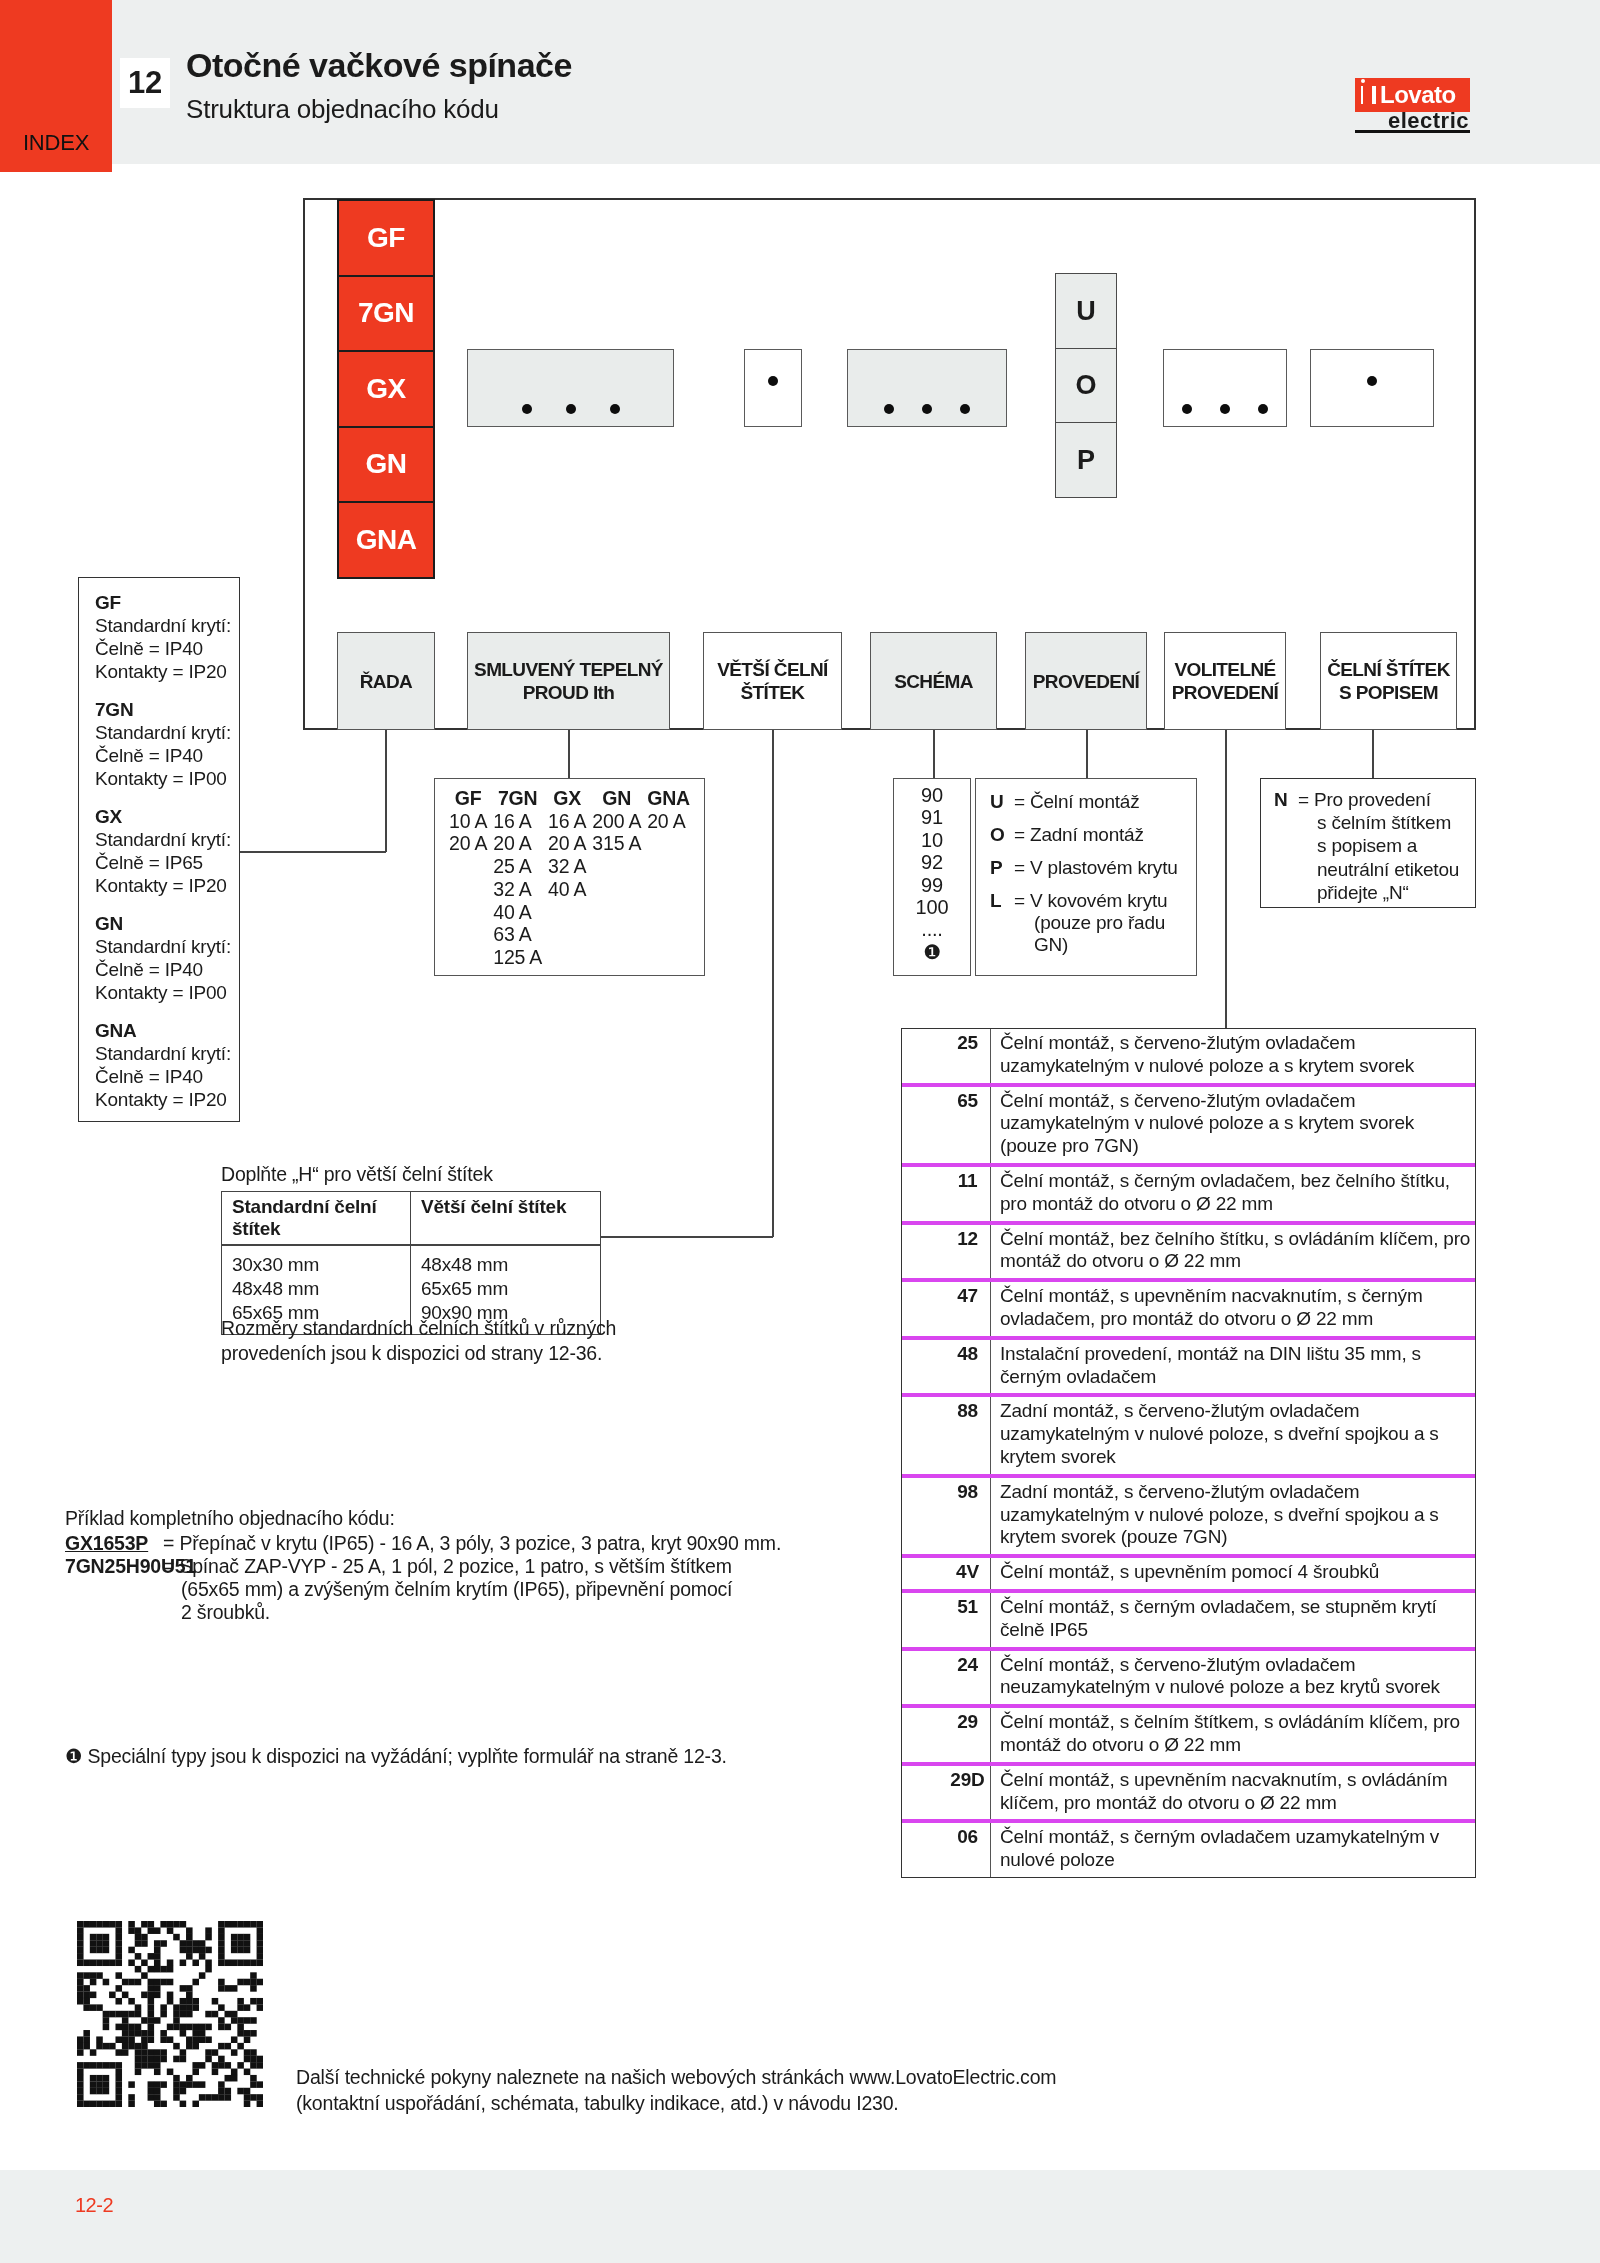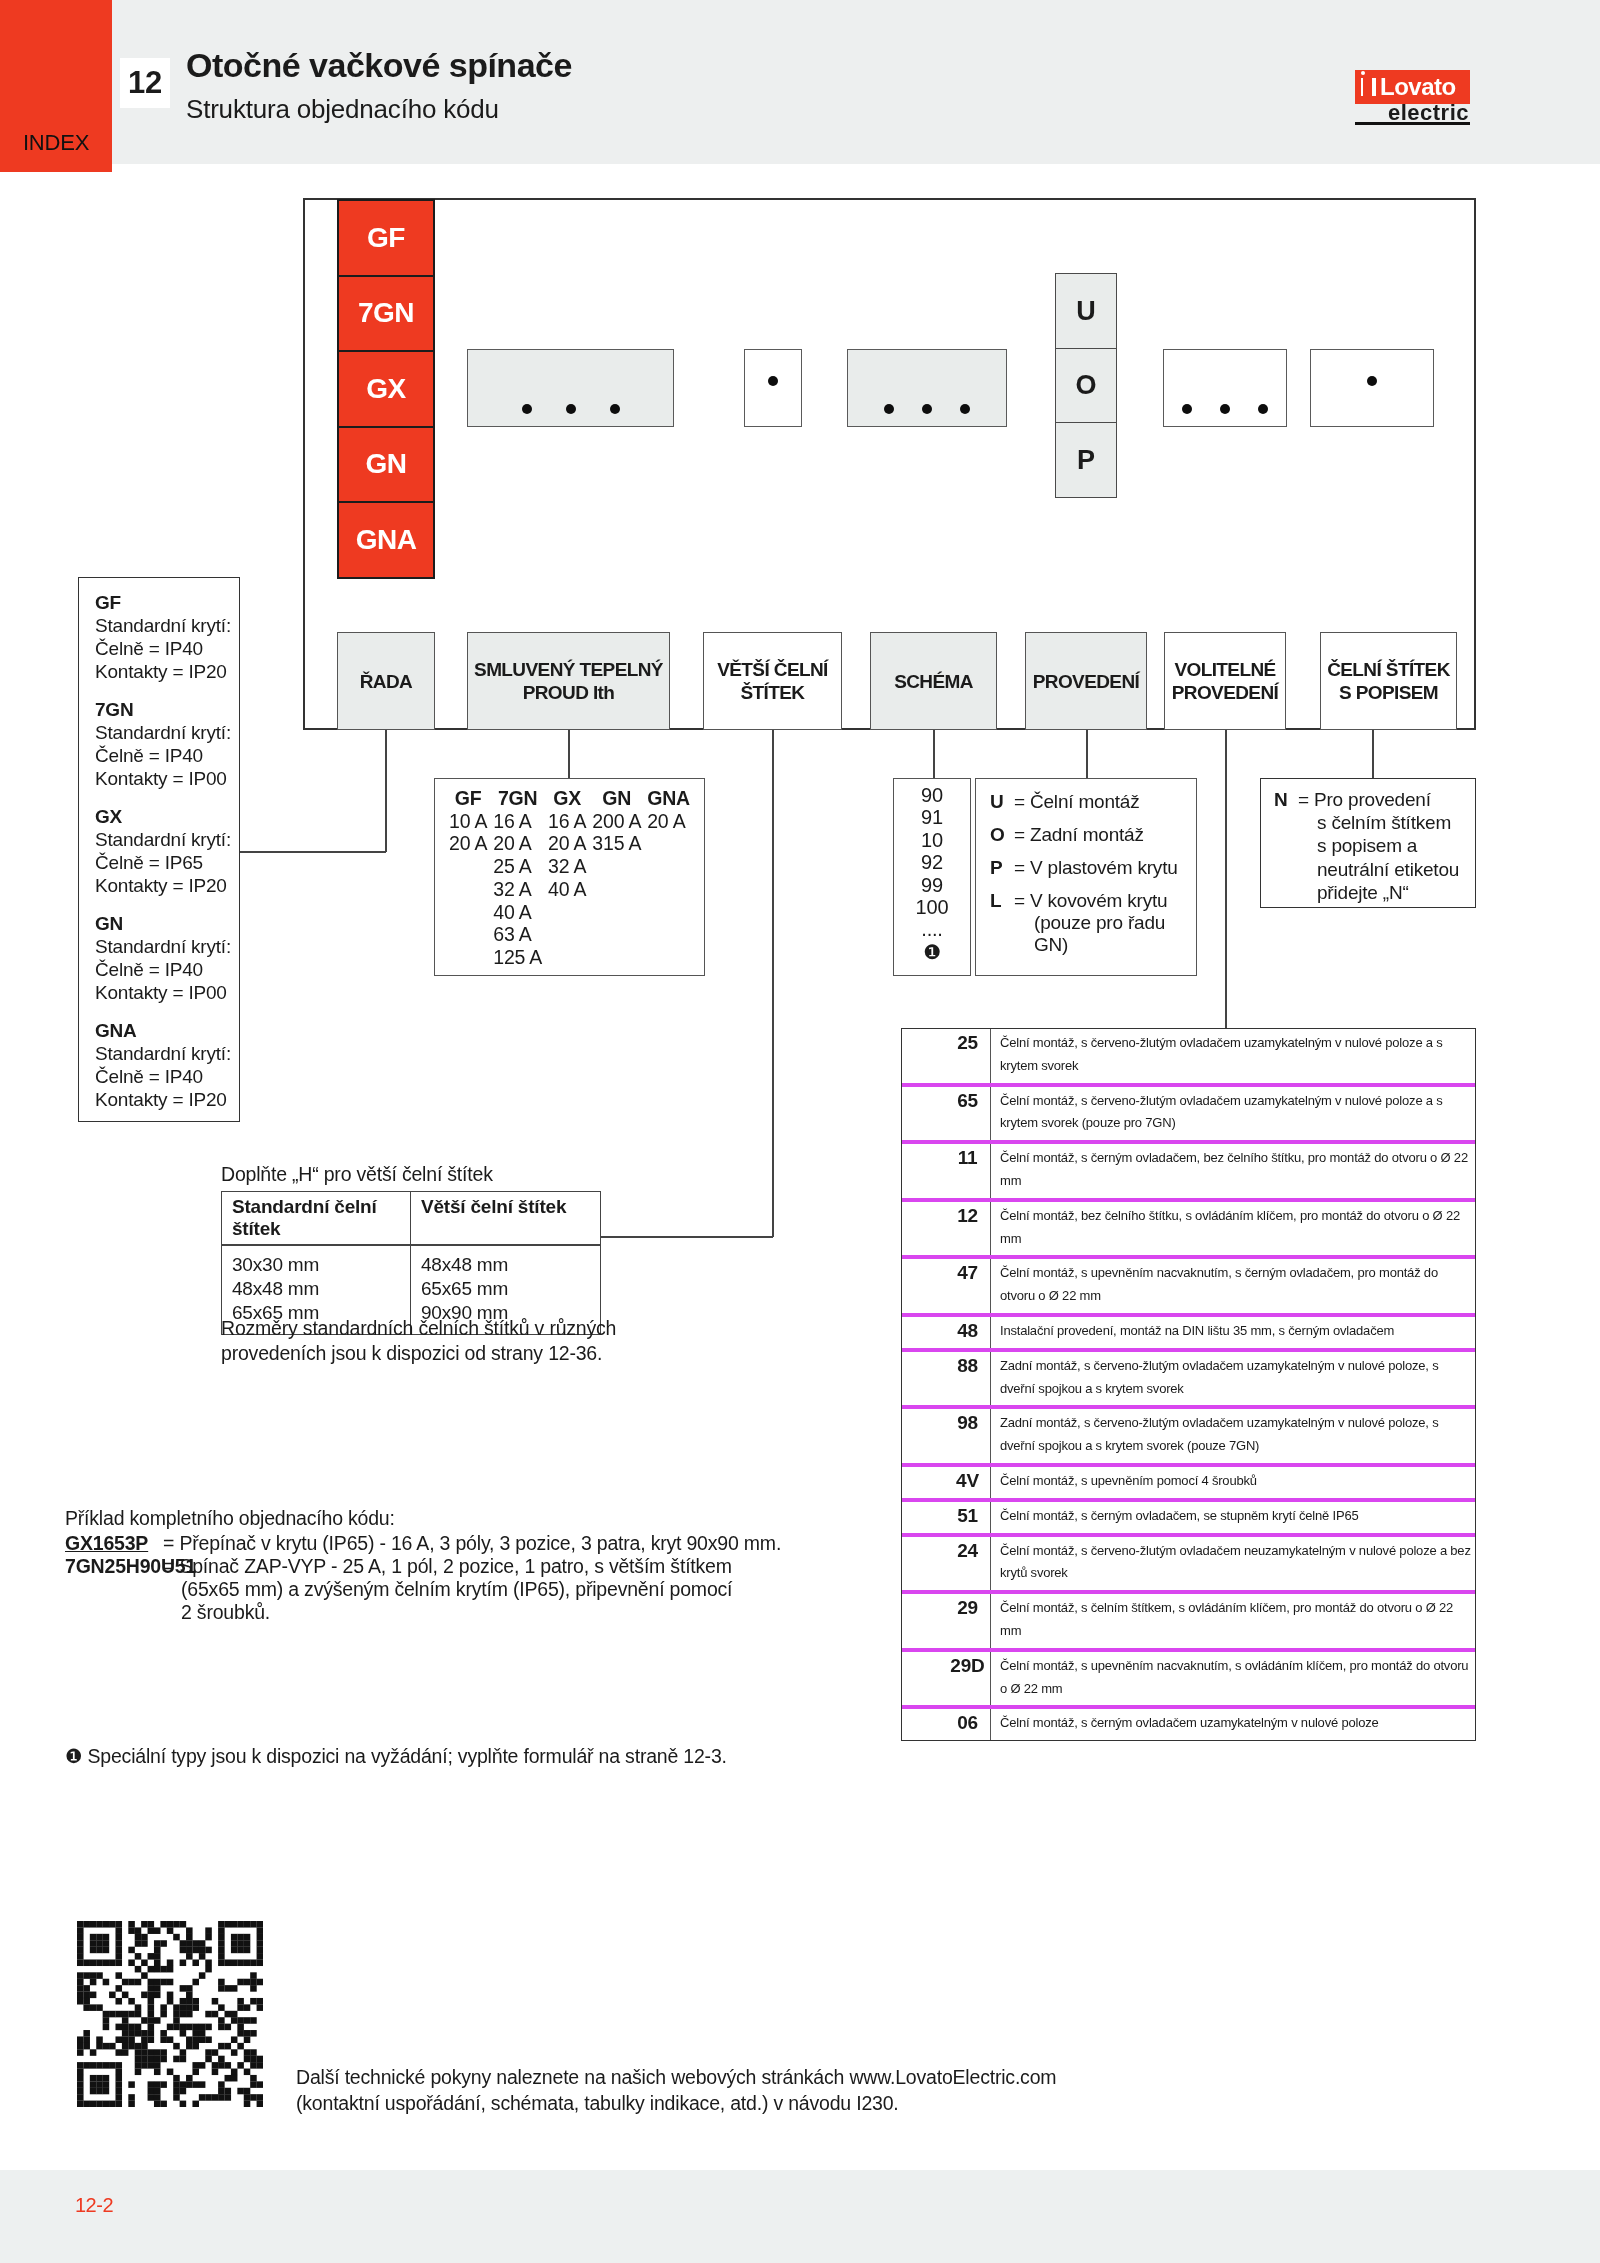--- a/index.html
+++ b/index.html
@@ -16,21 +16,21 @@
 
   
   .header-bar{left:0;top:0;width:1600px;height:164px;background:var(--header-bg);}
   .index-block{left:0;top:0;width:112px;height:172px;background:var(--accent);}
   .num-box{left:120px;top:58px;width:50px;height:50px;background:#fff;
            display:flex;align-items:center;justify-content:center;
            font-size:31px;font-weight:bold;}
   .index-label{left:0;top:130px;width:112px;text-align:center;font-size:22px;color:#111;}
   .page-title{left:186px;top:46px;font-size:34px;font-weight:bold;letter-spacing:-0.5px;}
   .page-subtitle{left:186px;top:94px;font-size:26px;}
-  .logo{left:1355px;top:70px;width:115px;}
+  .logo{left:1355px;top:78px;width:115px;}
   .logo-box{background:var(--accent);color:#fff;height:34px;display:flex;align-items:center;
             padding:0 7px 0 6px;font-weight:bold;font-size:24px;letter-spacing:-0.5px;}
   .logo-mark{display:inline-block;width:9px;height:18px;border-left:2px solid #fff;
              border-right:4px solid #fff;margin-right:4px;position:relative;}
   .logo-mark::before{content:"";position:absolute;left:-2px;top:-7px;width:4px;height:4px;
              border-radius:50%;background:#fff;}
   .logo-electric{font-weight:bold;font-size:22px;text-align:right;letter-spacing:0.5px;
              border-bottom:3px solid #111;padding:0 1px 1px 0;line-height:17px;}
 
   
@@ -96,21 +96,21 @@
          padding:9px 6px 0 13px;font-size:19px;line-height:23.2px;display:flex;}
   .n-code{width:24px;font-weight:bold;flex:none;}
   .n-text{white-space:pre-line;padding-left:19px;text-indent:-19px;}
 
   
   .vtable{left:901px;top:1028px;width:575px;border:1.5px solid #333;box-sizing:border-box;background:#fff;}
   .vrow{display:flex;}
   .vrow + .vrow{border-top:4px solid #d946ef;}
   .vcode{width:46px;flex:none;display:flex;align-items:flex-start;justify-content:center;
          font-weight:bold;font-size:19px;padding-top:3px;border-right:1px solid #555;box-sizing:border-box;margin-left:43px;}
-  .vtext{flex:1;font-size:13px;line-height:22.8px;padding:3px 4px 5px 9px;}
+  .vtext{flex:1;font-size:19px;line-height:22.8px;padding:3px 4px 5px 9px;}
 
   
   .htable-title{left:221px;top:1163px;font-size:19.5px;}
   .htable{left:221px;top:1191px;width:380px;border:1.5px solid #444;box-sizing:border-box;background:#fff;}
   .hhead{display:flex;border-bottom:2.5px solid #444;font-weight:bold;font-size:19px;}
   .hhead .hcell{padding:4px 0 4px 10px;box-sizing:border-box;}
   .hcell.left{width:189px;border-right:1px solid #444;}
   .hcell.right{flex:1;}
   .hbody{display:flex;font-size:19px;line-height:24px;}
   .hcol{white-space:pre-line;padding:7px 0 9px 10px;box-sizing:border-box;}

